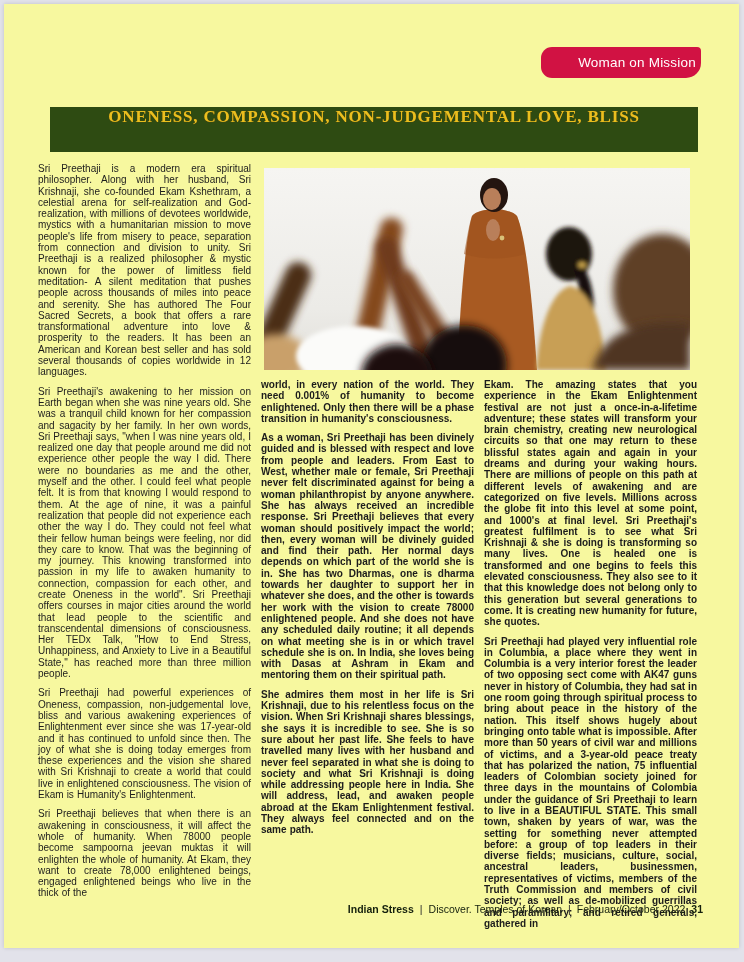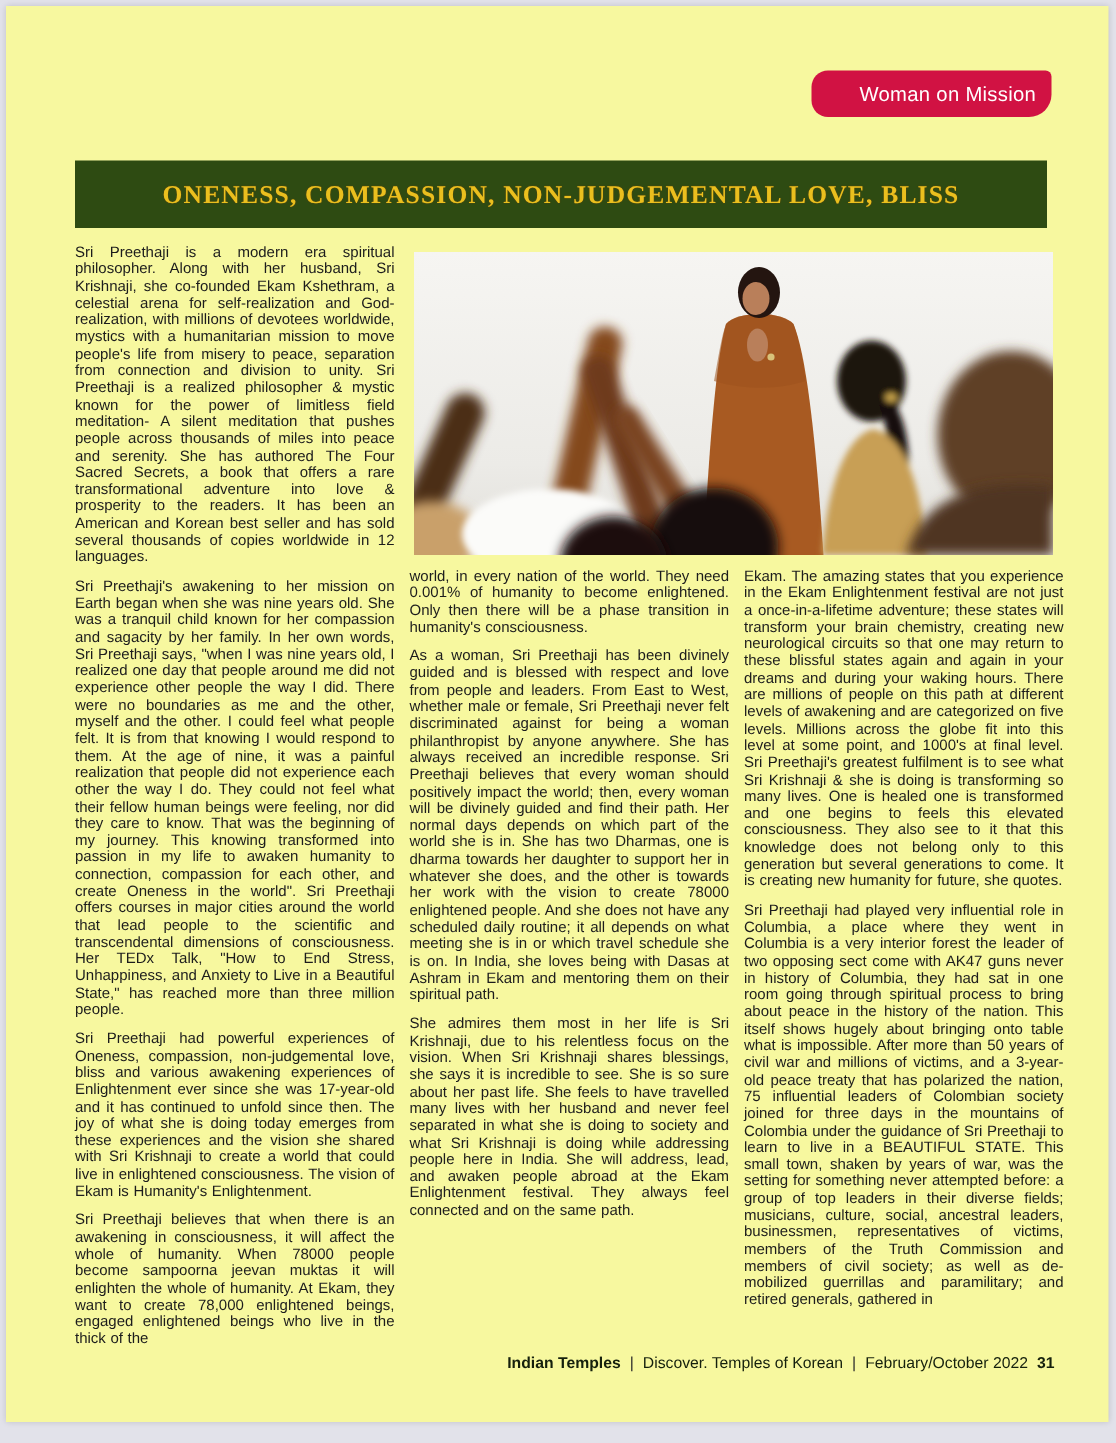--- a/index.html
+++ b/index.html
@@ -13,47 +13,47 @@
   .page {
     position:absolute; left:4px; top:4px; width:735px; height:944px;
     background:#f7f89f;
     box-shadow:0 0 4px rgba(0,0,0,.15);
   }
   .badge {
     position:absolute; top:43px; right:38px;
     width:160px; height:31px;
     background:#d11243; color:#fff;
     border-radius:11px 4px 15px 11px;
-    font-size:13.5px; line-height:31px; 
+    font-size:13.5px; line-height:31px; text-align:center;
     letter-spacing:.2px;
     padding-left:32px;
   }
   .headline-bar {
     position:absolute; left:46px; top:103px; width:648px; height:45px;
     background:#2e4b12;
-    display:flex; align-items:center; justify-content:center;
+    display:flex; align-items:flex-start; justify-content:center;
   }
   .headline-bar h1 {
     font-family:"Liberation Serif", serif;
     font-size:17px; font-weight:bold; color:#eabf1e;
     letter-spacing:.8px;
     text-shadow:0 0 1px rgba(190,70,0,.45);
     white-space:nowrap;
   }
   .content {
-    position:absolute; left:46px; top:159px; width:660px;
+    position:absolute; left:34px; top:159px; width:660px;
     display:flex; gap:10px;
   }
   .col { width:213px; }
   .col p {
     font-size:10px; line-height:11.3px; color:#1c1c1c;
     text-align:justify; margin-bottom:8px;
     word-spacing:.3px;
   }
-  .right-wrap { width:437px; }
+  .right-wrap { width:437px;font-weight:bold; }
   .photo {
     width:426px; height:202px; margin:5px 0 9px 3px;
     overflow:hidden; position:relative; background:#efeeea;
   }
   .photo svg { display:block; width:100%; height:100%; }
   .right-cols { display:flex; gap:10px; }
   .footer {
     position:absolute; top:899px; right:36px;
     font-size:10.5px; color:#15200d;
     display:flex; align-items:baseline; gap:6px;
@@ -148,21 +148,21 @@
         <div class="col">
           <p>Ekam. The amazing states that you experience in the Ekam Enlightenment festival are not just a once-in-a-lifetime adventure; these states will transform your brain chemistry, creating new neurological circuits so that one may return to these blissful states again and again in your dreams and during your waking hours. There are millions of people on this path at different levels of awakening and are categorized on five levels. Millions across the globe fit into this level at some point, and 1000's at final level. Sri Preethaji's greatest fulfilment is to see what Sri Krishnaji &amp; she is doing is transforming so many lives. One is healed one is transformed and one begins to feels this elevated consciousness. They also see to it that this knowledge does not belong only to this generation but several generations to come. It is creating new humanity for future, she quotes.</p>
           <p>Sri Preethaji had played very influential role in Columbia, a place where they went in Columbia is a very interior forest the leader of two opposing sect come with AK47 guns never in history of Columbia, they had sat in one room going through spiritual process to bring about peace in the history of the nation. This itself shows hugely about bringing onto table what is impossible. After more than 50 years of civil war and millions of victims, and a 3-year-old peace treaty that has polarized the nation, 75 influential leaders of Colombian society joined for three days in the mountains of Colombia under the guidance of Sri Preethaji to learn to live in a BEAUTIFUL STATE. This small town, shaken by years of war, was the setting for something never attempted before: a group of top leaders in their diverse fields; musicians, culture, social, ancestral leaders, businessmen, representatives of victims, members of the Truth Commission and members of civil society; as well as de-mobilized guerrillas and paramilitary; and retired generals, gathered in</p>
         </div>
       </div>
 
     </div>
   </div>
 
   <div class="footer">
-    <span class="b">Indian Temples</span>
+    <span class="b">Indian Stress</span>
     <span class="sep">|</span>
     <span>Discover. Temples of Korean</span>
     <span class="sep">|</span>
     <span>February/October 2022</span>
     <span class="pgnum">31</span>
   </div>
 
 </div>
 
 </body></html>

